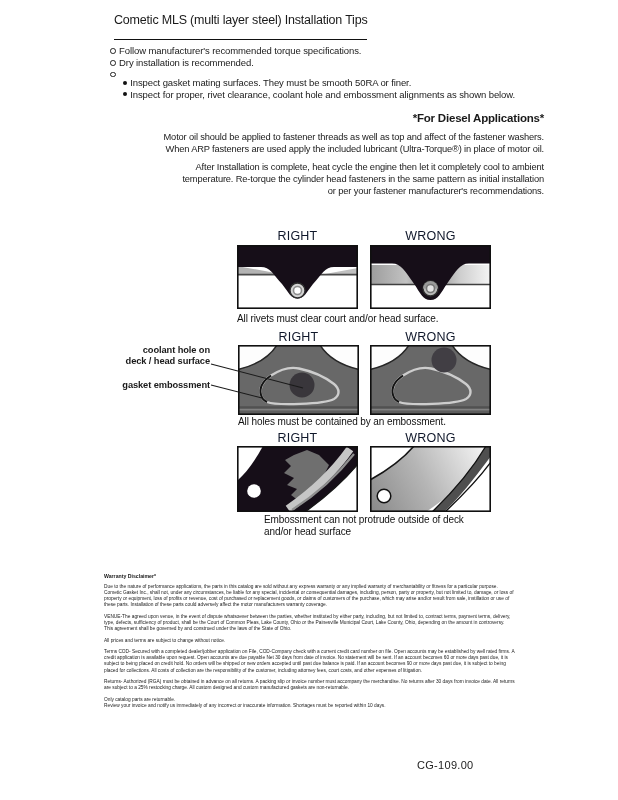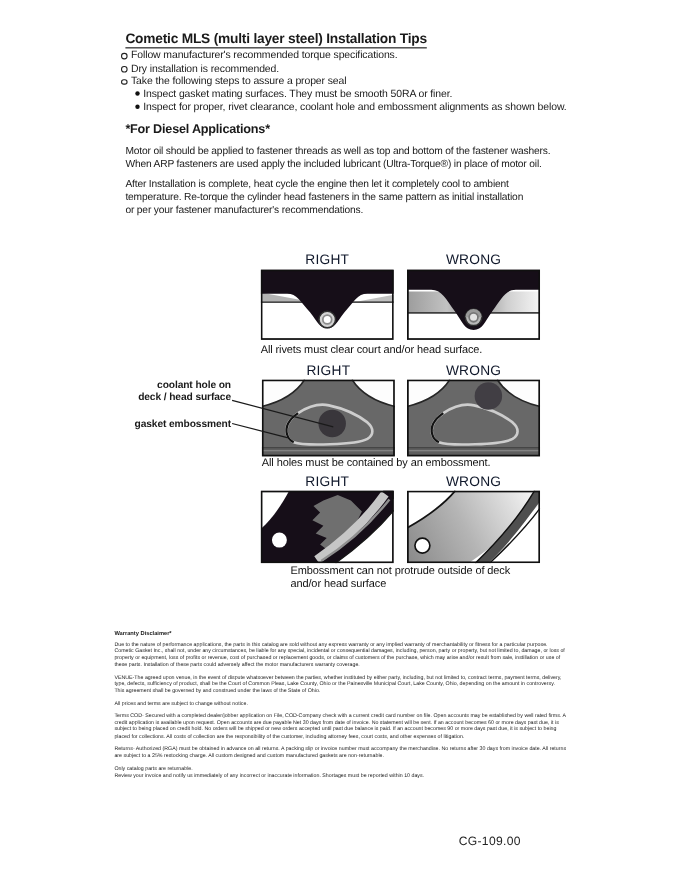--- a/index.html
+++ b/index.html
@@ -1,30 +1,30 @@
 <!DOCTYPE html>
 <html><head>
 <meta charset="utf-8">
 <style>
   html,body{margin:0;padding:0;background:#ffffff;}
   .page{
     position:relative;width:618px;height:800px;background:#ffffff;
     font-family:"Liberation Sans",sans-serif;color:#1a1a1a;overflow:hidden;
   }
   .title{
-    position:absolute;left:114px;top:28px;margin:0;
-    font-size:12.5px;font-weight:bold;letter-spacing:-0.2px;
-    border-bottom:1.3px solid #111;padding-bottom:1px;display:inline-block;
+    position:absolute;left:114px;top:13px;margin:0;
+    font-size:12.5px;font-weight:normal;letter-spacing:-0.2px;
+    border-bottom:1.3px solid #111;padding-bottom:12px;display:inline-block;
   }
   .bullets{position:absolute;left:110px;top:45px;font-size:9.5px;letter-spacing:-0.1px;}
   .b-row{display:flex;align-items:flex-start;line-height:11.7px;}
   .b-row.sub{padding-left:13px;}
   .b-circ{flex:0 0 auto;width:3.6px;height:3.6px;border:1px solid #222;border-radius:50%;margin:3.4px 3.5px 0 0;}
   .b-dot{flex:0 0 auto;width:4.2px;height:4.2px;background:#111;border-radius:50%;margin:3.2px 3px 0 0;}
-  .diesel{position:absolute;left:114px;top:112px;width:430px;}
+  .diesel{position:absolute;left:114px;top:112px;width:430px;text-align:right;}
   .diesel h2{margin:0 0 8px 0;font-size:11.5px;font-weight:bold;letter-spacing:-0.2px;}
   .diesel p{margin:0 0 7px 0;font-size:9.3px;line-height:11.7px;letter-spacing:-0.15px;white-space:pre-line;}
   .dg-label{position:absolute;width:121px;text-align:center;font-size:12.5px;color:#0f172a;letter-spacing:0.2px;}
   .dg-box{position:absolute;width:121px;}
   .dg-box svg{display:block;}
   .dg-caption{position:absolute;font-size:10px;color:#111;letter-spacing:-0.1px;white-space:pre-line;line-height:12px;}
   .lab-left{position:absolute;left:108px;width:102px;text-align:right;font-size:9.3px;line-height:11px;letter-spacing:-0.1px;white-space:pre-line;font-weight:bold;}
   .overlay-lines{position:absolute;left:205px;top:342px;z-index:5;pointer-events:none;}
   .disclaimer{position:absolute;left:104px;top:573px;width:412px;}
   .disc-head{font-size:5.2px;font-weight:bold;margin:0 0 5px 0;}
@@ -42,35 +42,34 @@
     <div class="b-row">
       <span class="b-circ"></span>
       <span>Follow manufacturer's recommended torque specifications.</span>
     </div>
     <div class="b-row">
       <span class="b-circ"></span>
       <span>Dry installation is recommended.</span>
     </div>
     <div class="b-row">
       <span class="b-circ"></span>
-      <span>Take the following steps to assure a proper seal</span>
     </div>
     <div class="b-row sub">
       <span class="b-dot"></span>
       <span>Inspect gasket mating surfaces.  They must be smooth 50RA or finer.</span>
     </div>
     <div class="b-row sub">
       <span class="b-dot"></span>
       <span>Inspect for proper, rivet clearance, coolant hole and embossment alignments as shown below.</span>
     </div>
   </div>
 
   <div class="diesel">
     <h2>*For Diesel Applications*</h2>
-    <p>Motor oil should be applied to fastener threads as well as top and bottom of the fastener washers.
+    <p>Motor oil should be applied to fastener threads as well as top and affect of the fastener washers.
 When ARP fasteners are used apply the included lubricant (Ultra-Torque®) in place of motor oil.</p>
     <p>After Installation is complete, heat cycle the engine then let it completely cool to ambient
 temperature. Re-torque the cylinder head fasteners in the same pattern as initial installation
 or per your fastener manufacturer's recommendations.</p>
   </div>
 
   <div class="dg-label" style="left:237px;top:229px;">RIGHT</div>
   <div class="dg-label" style="left:370px;top:229px;">WRONG</div>
 
   <div class="dg-box" style="left:237px;top:245px;">

